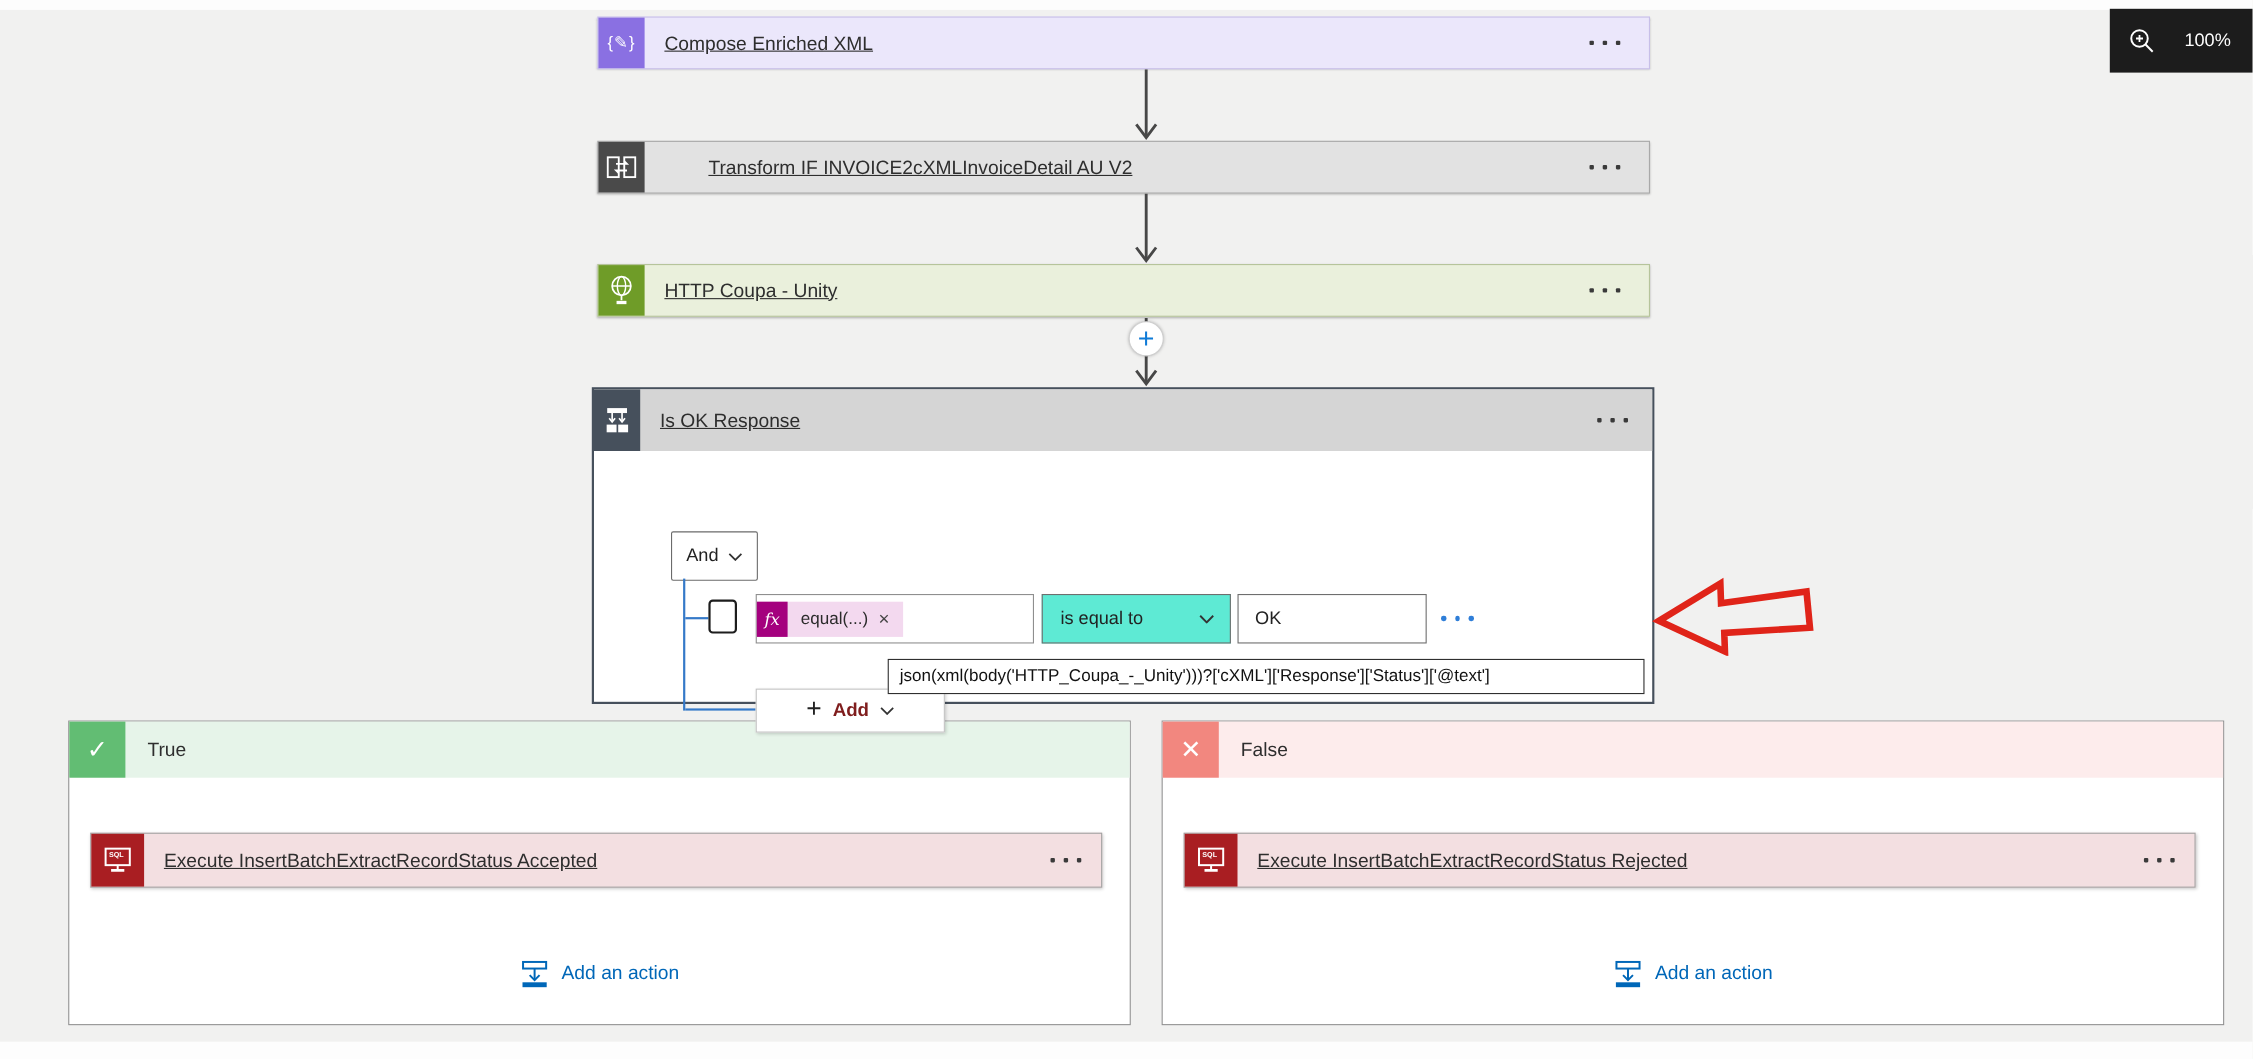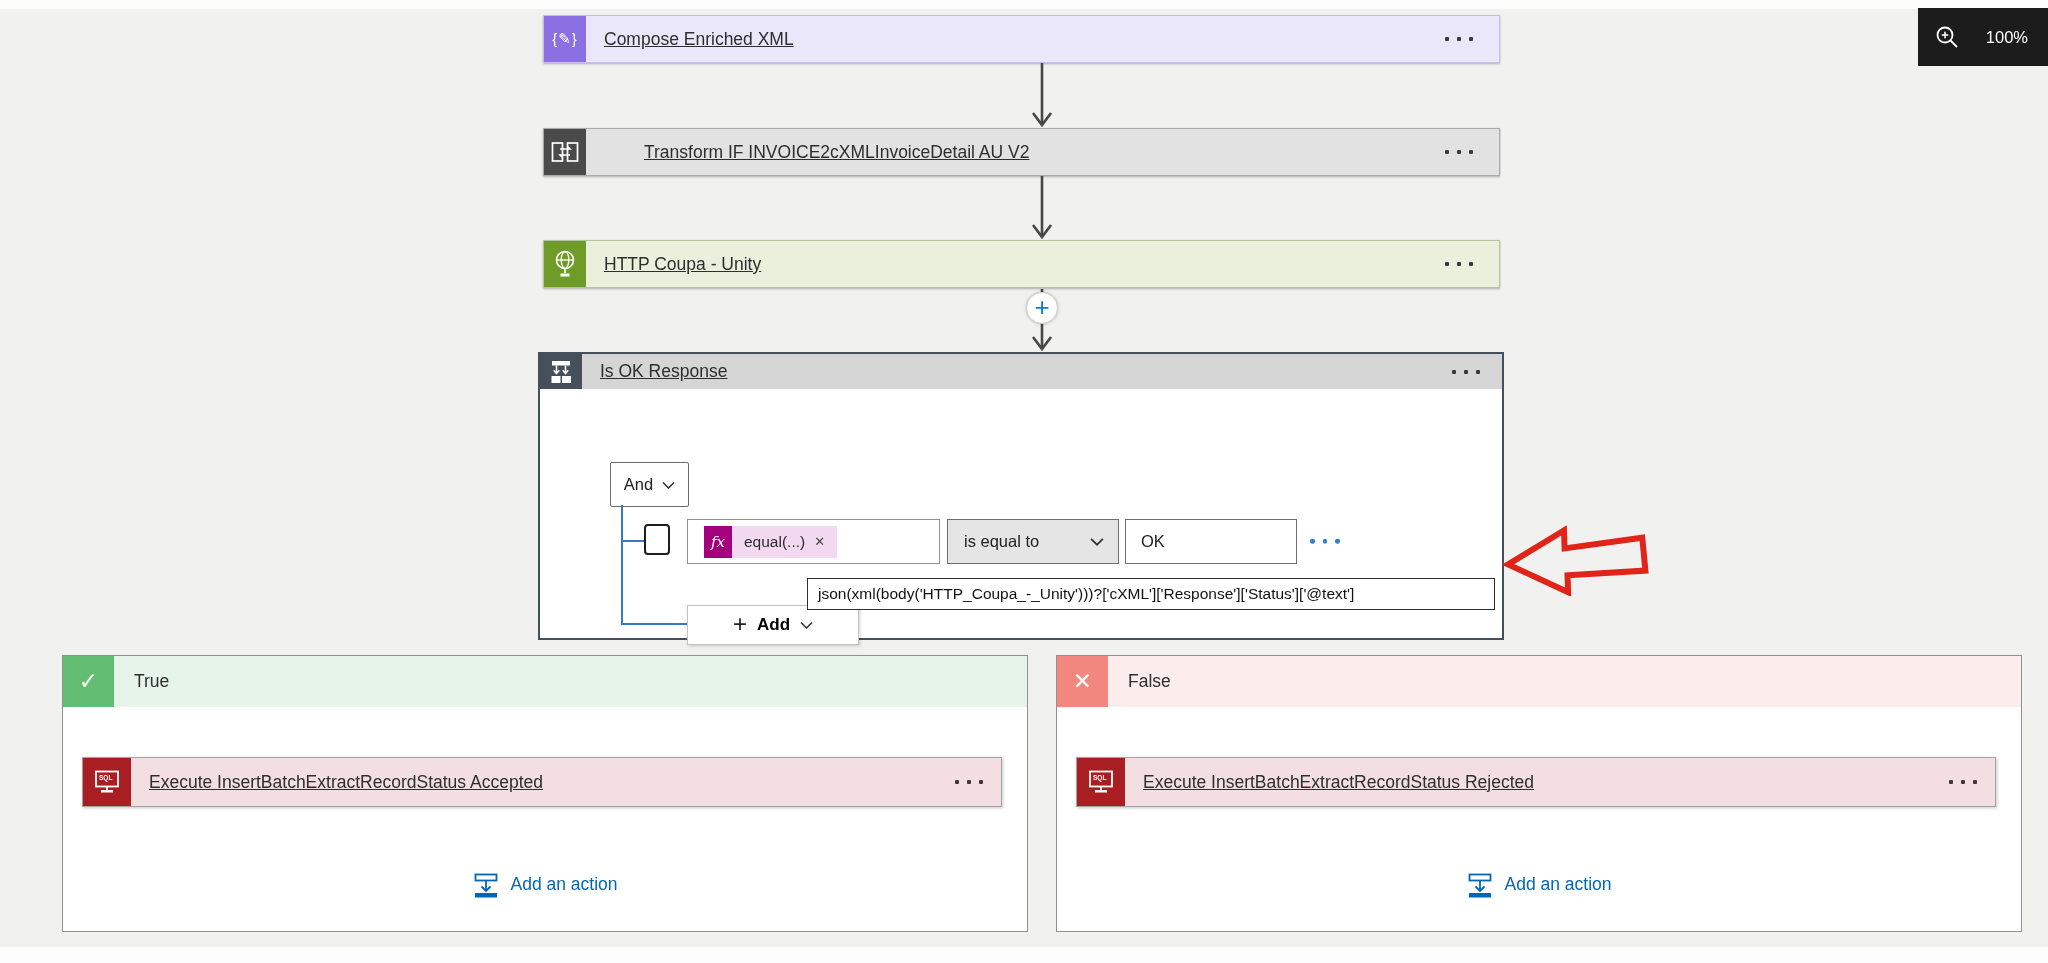--- a/index.html
+++ b/index.html
@@ -29,52 +29,52 @@
   .flow-arrow{position:absolute;left:1030px;width:24px;}
   .flow-arrow line,.flow-arrow polyline{stroke:#474747;stroke-width:2.6;fill:none;}
   .plus-circle{position:absolute;left:1026px;top:292px;width:30px;height:30px;border-radius:50%;
                background:#fff;border:1px solid #cfcfcf;box-shadow:0 0 3px rgba(0,0,0,.25);
                display:flex;align-items:center;justify-content:center;cursor:pointer;}
   .plus-circle span{color:#0f7bd7;font-size:26px;font-weight:300;line-height:1;margin-top:-3px;}
 
   
   .condition{position:absolute;left:538px;top:352px;width:966px;height:288px;background:#fff;
              border:2px solid #46505c;box-sizing:border-box;}
-  .condition-header{height:35px;background:#d5d5d5;display:flex;align-items:center;position:relative;cursor:pointer;}
+  .condition-header{height:56px;background:#d5d5d5;display:flex;align-items:center;position:relative;cursor:pointer;}
   .condition-header .tile{background:#46505c;}
   .condition-body{position:relative;height:236px;}
   .and-box{position:absolute;left:70px;top:73px;width:77px;height:43px;background:#fff;border:1px solid #6b6b6b;
            border-radius:2px;display:flex;align-items:center;justify-content:center;gap:9px;cursor:pointer;}
   .and-box span{font-size:16.5px;color:#222;}
   .tree-line{position:absolute;background:#3579c8;}
   .cond-checkbox{position:absolute;left:104px;top:135px;width:26px;height:31px;background:#fff;
                  border:2px solid #1d1d1d;border-radius:4px;box-sizing:border-box;cursor:pointer;}
   .expr-field{position:absolute;left:147px;top:130px;width:253px;height:45px;background:#fff;
-              border:1px solid #8f8f8f;box-sizing:border-box;display:flex;align-items:center;padding-left:16px;cursor:text;}
+              border:1px solid #8f8f8f;box-sizing:border-box;display:flex;align-items:center;cursor:text;}
   .fx-pill{display:flex;align-items:center;height:32px;background:#f3d9ef;}
   .fx-tile{width:28px;height:32px;background:#a4007e;color:#fff;display:flex;align-items:center;justify-content:center;
            font-family:"DejaVu Serif",serif;font-style:italic;font-size:15px;}
   .fx-label{padding:0 9px 0 12px;font-size:15.5px;color:#2b2b2b;}
   .fx-remove{margin-right:12px;font-size:13px;color:#444;cursor:pointer;}
-  .relation-select{position:absolute;left:407px;top:130px;width:172px;height:45px;background:#e5e5e5;
+  .relation-select{position:absolute;left:407px;top:130px;width:172px;height:45px;background:#5eead4;
                    border:1px solid #6e6e6e;box-sizing:border-box;display:flex;align-items:center;
                    justify-content:space-between;padding:0 14px 0 16px;cursor:pointer;}
   .relation-select span{font-size:16.5px;color:#222;}
   .value-input{position:absolute;left:585px;top:130px;width:172px;height:45px;background:#fff;
                border:1px solid #6e6e6e;box-sizing:border-box;font-size:16.5px;color:#222;
                padding:0 0 0 15px;font-family:"Liberation Sans",sans-serif;}
   .row-dots{position:absolute;left:770px;top:152px;}
   .expr-tooltip{position:absolute;left:267px;top:189px;width:688px;height:32px;background:#fff;
                 border:1px solid #2f2f2f;box-sizing:border-box;display:flex;align-items:center;
                 padding:0 10px;font-size:15.5px;color:#111;white-space:nowrap;z-index:5;}
   .add-btn{position:absolute;left:147px;top:216px;width:172px;height:40px;background:#fff;
            border:1px solid #c3c3c3;box-shadow:1px 1px 3px rgba(0,0,0,.18);box-sizing:border-box;
            display:flex;align-items:center;justify-content:center;gap:10px;cursor:pointer;z-index:1;}
   .add-btn .plus-glyph{font-size:24px;font-weight:300;color:#222;line-height:1;margin-top:-2px;}
-  .add-btn .add-label{font-size:17px;font-weight:700;color:#000000;}
+  .add-btn .add-label{font-size:17px;font-weight:700;color:#7f1d1d;}
   .chev{display:block;}
   .chev polyline{fill:none;stroke:#333;stroke-width:1.6;}
 
   
   .branch{position:absolute;top:655px;width:966px;height:277px;background:#fff;border:1px solid #919191;
           box-sizing:border-box;}
   .branch.true{left:62px;}
   .branch.false{left:1056px;}
   .branch-header{height:51px;display:flex;align-items:center;}
   .branch.true .branch-header{background:#e6f4e9;}

